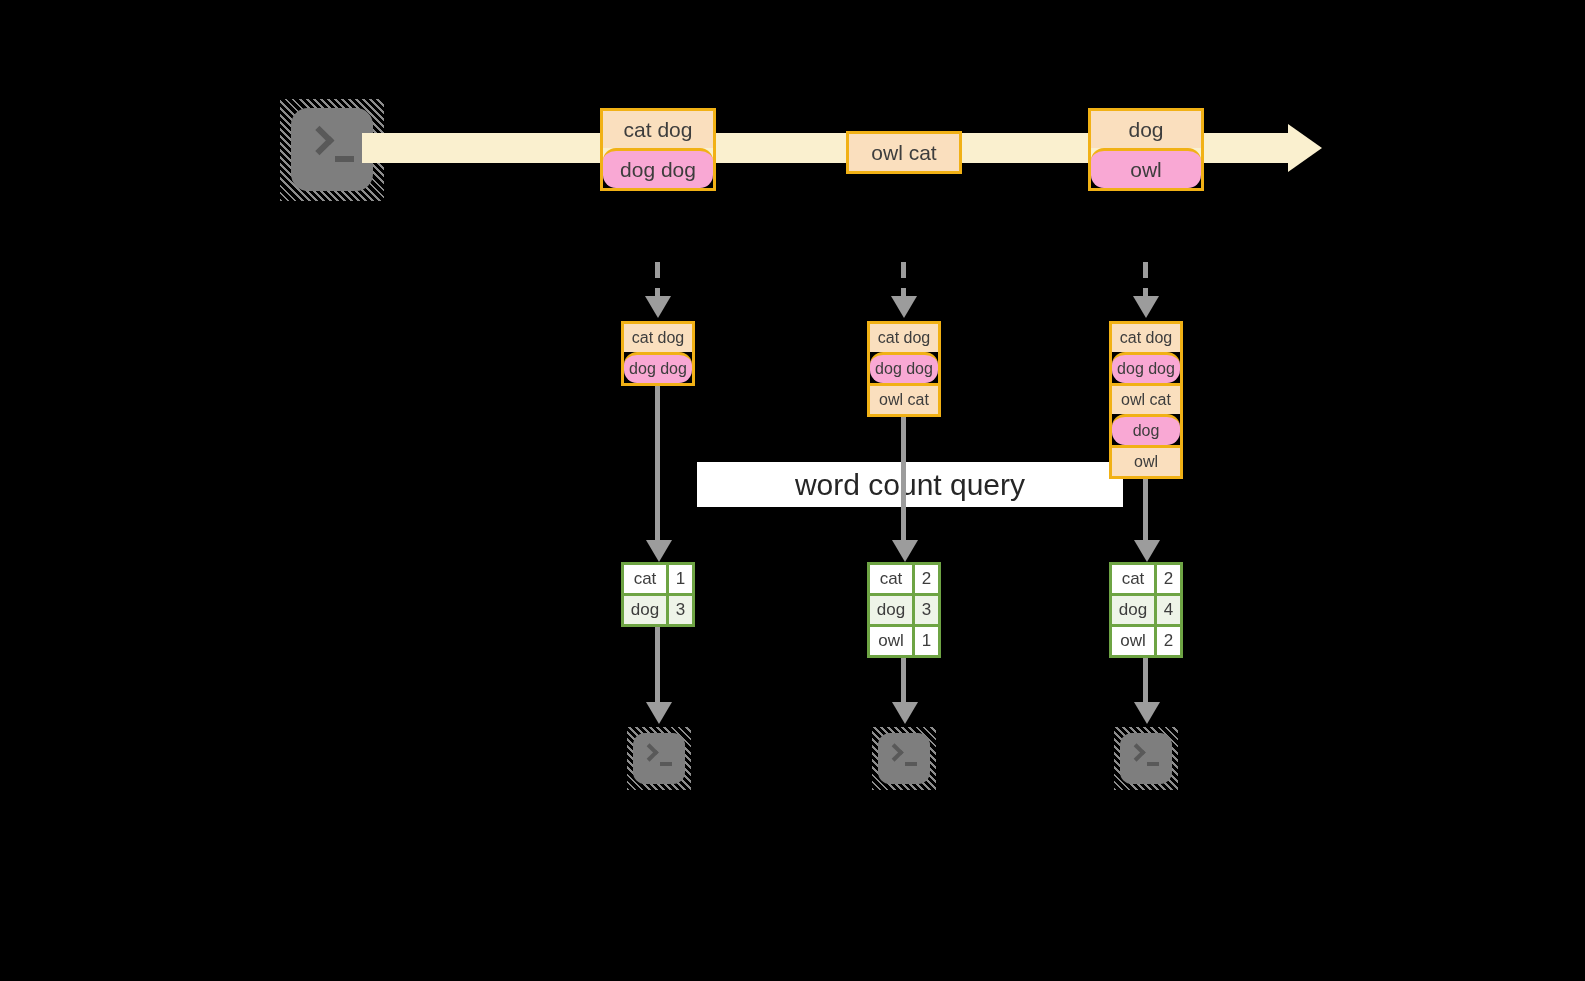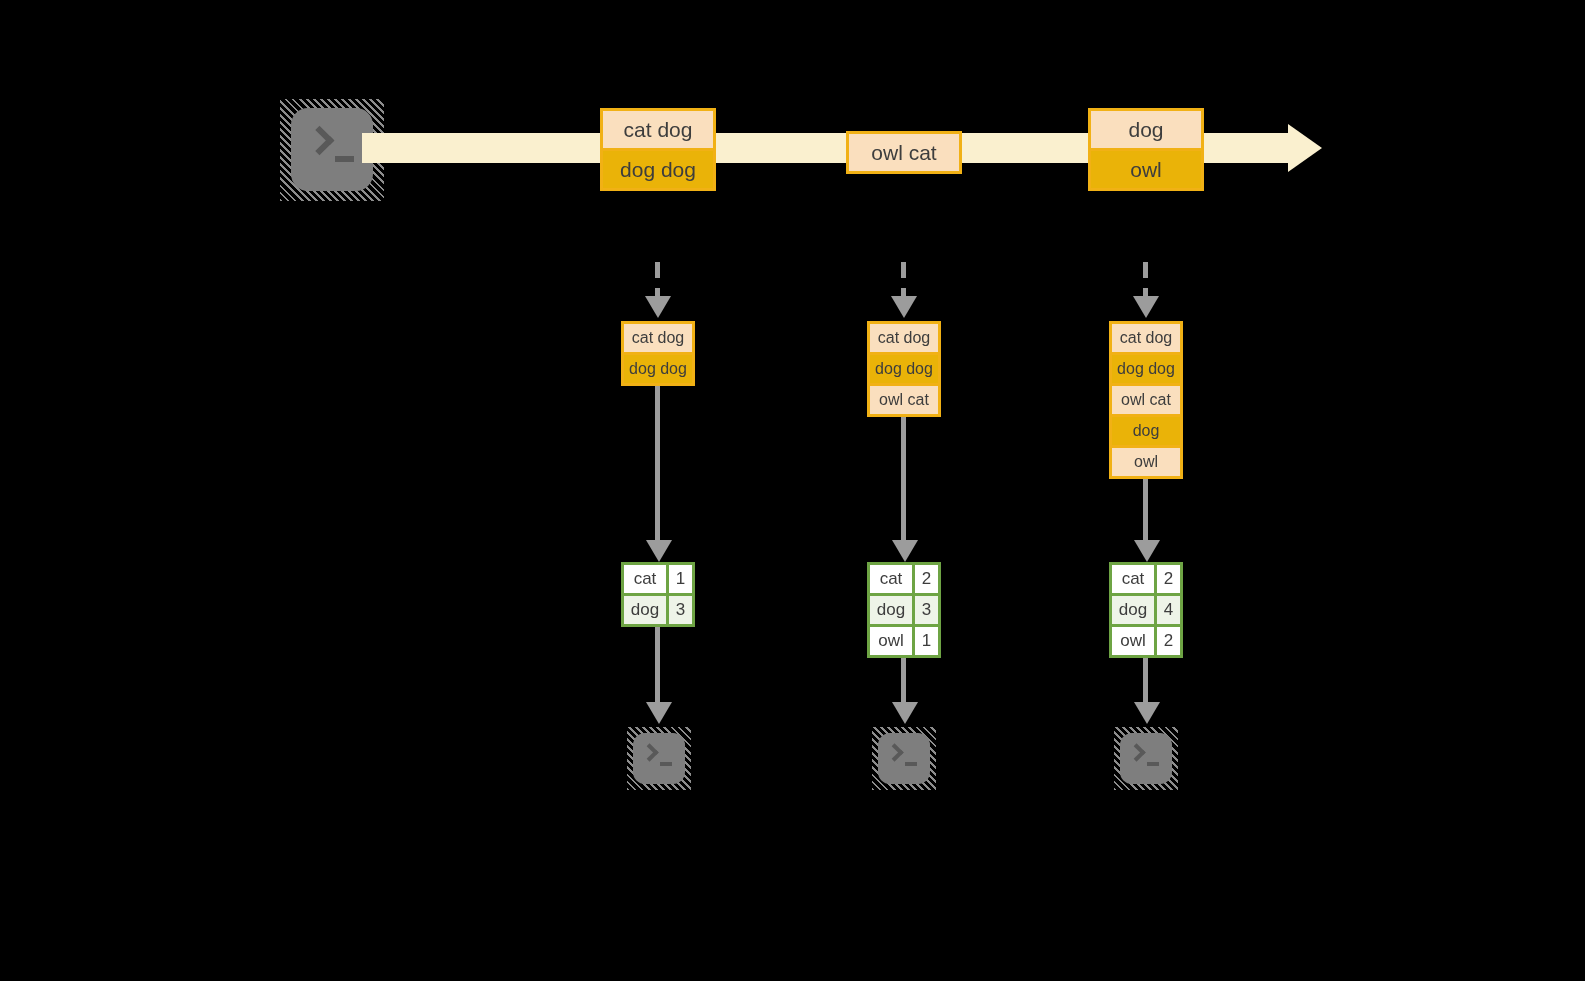--- a/index.html
+++ b/index.html
@@ -36,21 +36,21 @@
   }
 
   
   .obox { position:absolute; border:3px solid #F1B115; z-index:3; }
   .ocell {
     color:#3d3d3d; text-align:center;
     display:flex; align-items:center; justify-content:center;
   }
   .ocell + .ocell { border-top:3px solid #F1B115; }
   .peach { background:#FADFBE; }
-  .creamy { background:#eab308; }
+  .creamy { background:#f9a8d4;border-radius:13px; }
   .ebox { width:110px; }
   .ebox .ocell { height:37px; font-size:21px; }
   .sbox { width:68px; }
   .sbox .ocell { height:28px; font-size:16px; }
 
   
   .dash-line {
     position:absolute; width:5px;
     background: repeating-linear-gradient(180deg, #9c9c9c 0 16px, transparent 16px 26px);
   }
@@ -129,20 +129,23 @@
     <div class="ocell peach">owl cat</div>
   </div>
   <div class="obox sbox" style="left:1109px; top:321px;">
     <div class="ocell peach">cat dog</div>
     <div class="ocell creamy">dog dog</div>
     <div class="ocell peach">owl cat</div>
     <div class="ocell creamy">dog</div>
     <div class="ocell peach">owl</div>
   </div>
 
+  <div class="banner">
+    <span>word count query</span>
+  </div>
 
   <div class="solid-line" style="left:655px; top:386px; height:156px;"></div>
   <div class="head-down" style="left:646px; top:540px;"></div>
   <div class="solid-line" style="left:901px; top:417px; height:125px;"></div>
   <div class="head-down" style="left:892px; top:540px;"></div>
   <div class="solid-line" style="left:1143px; top:479px; height:63px;"></div>
   <div class="head-down" style="left:1134px; top:540px;"></div>
 
   <div class="gtable" style="left:621px; top:562px;">
     <div class="grow">

